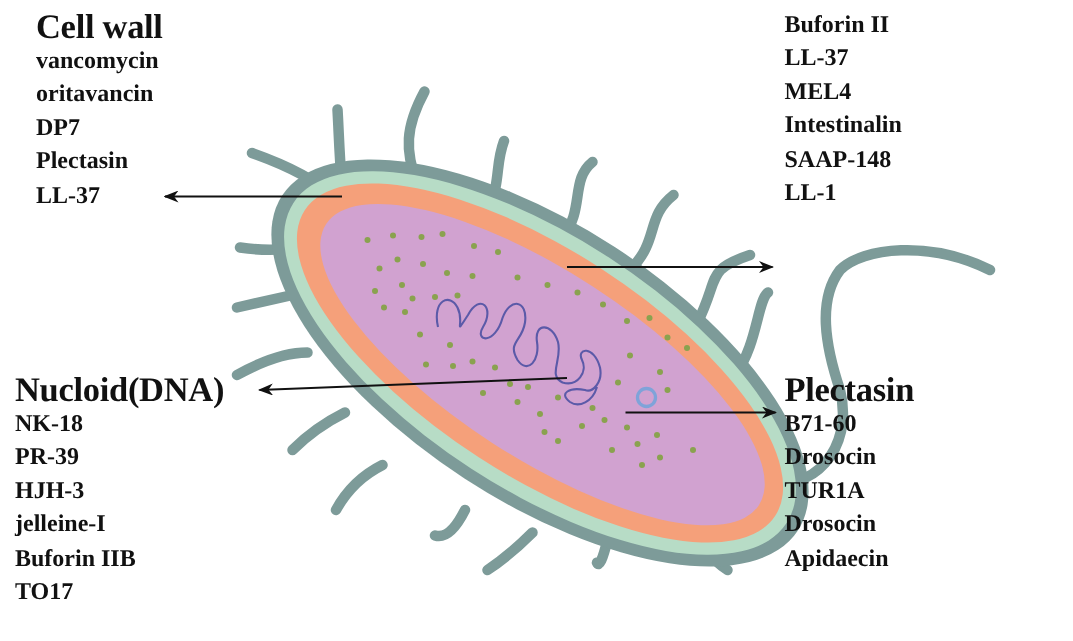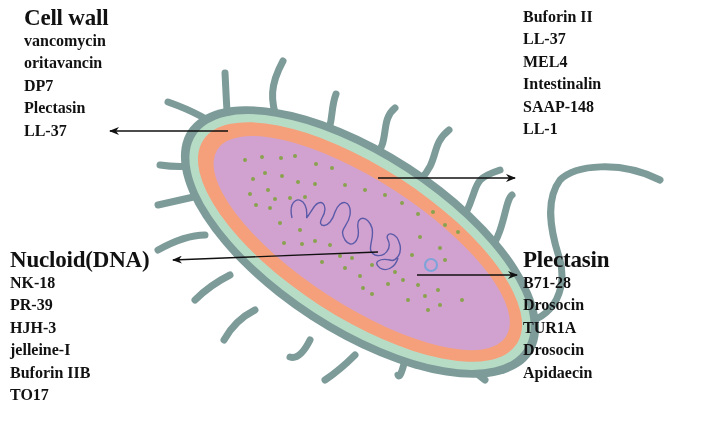--- a/index.html
+++ b/index.html
@@ -138,18 +138,18 @@
   <div class="item">NK-18</div>
   <div class="item">PR-39</div>
   <div class="item">HJH-3</div>
   <div class="item">jelleine-I</div>
   <div class="item">Buforin IIB</div>
   <div class="item">TO17</div>
 </div>
 
 <div class="group" style="left:523px; top:248px;">
   <div class="title">Plectasin</div>
-  <div class="item">B71-28</div>
+  <div class="item">B71-60</div>
   <div class="item">Drosocin</div>
   <div class="item">TUR1A</div>
   <div class="item">Drosocin</div>
   <div class="item">Apidaecin</div>
 </div>
 
 </body></html>

